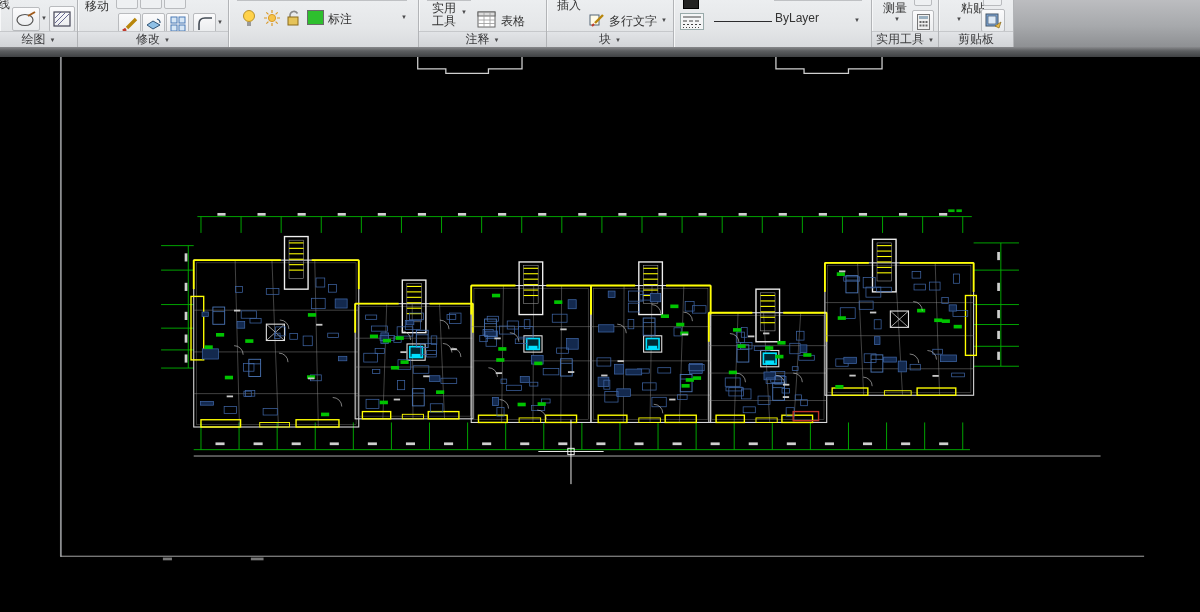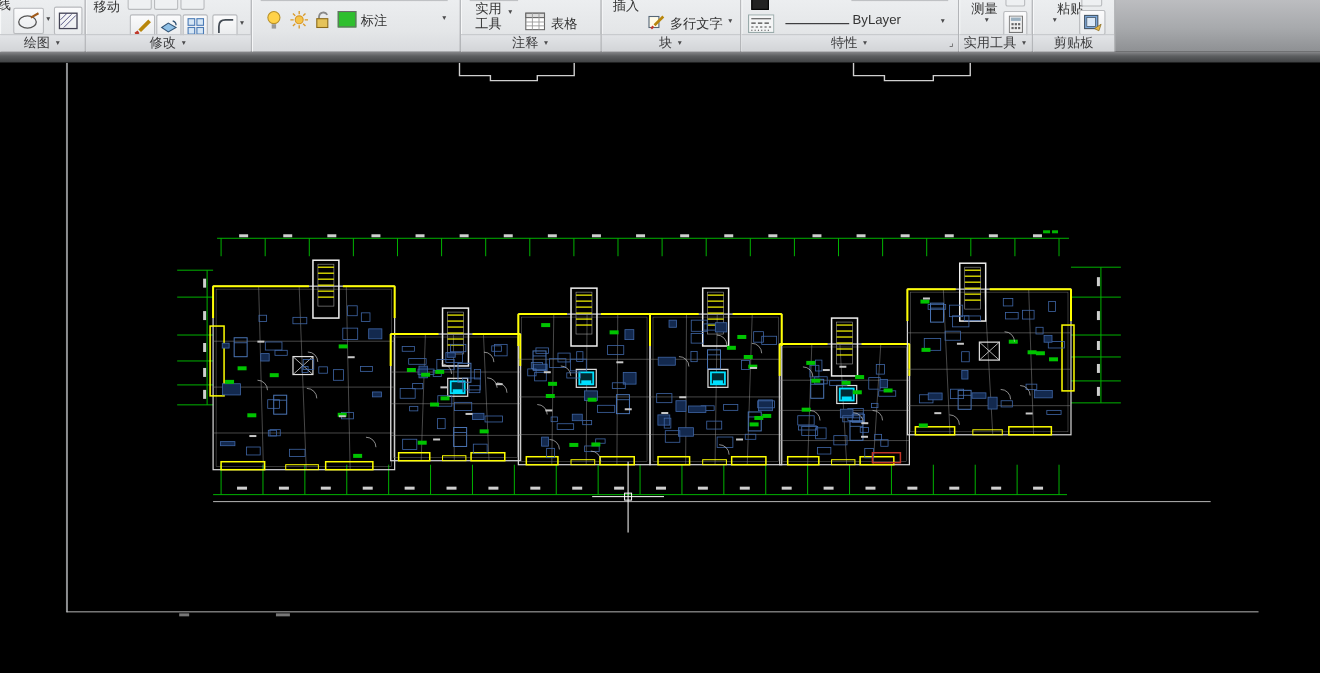--- a/index.html
+++ b/index.html
@@ -164,25 +164,20 @@
         <path d="M3 4 H21" stroke="#444" stroke-width="1"></path>
         <path d="M3 8 H21" stroke="#444" stroke-width="1" stroke-dasharray="4 2"></path>
         <path d="M3 11.5 H21" stroke="#444" stroke-width="1" stroke-dasharray="2 2"></path>
         <path d="M3 14.5 H21" stroke="#444" stroke-width="1" stroke-dasharray="1 2"></path>
       </svg>
     </div>
     <div class="fragline" style="left:100px;top:0;width:88px"></div>
     <div class="bylayer-line" style="left:40px;top:21px;width:58px"></div>
     <span class="ctext" style="left:101px;top:11px">ByLayer</span>
     <span class="mini-arr" style="left:180px;top:17px">▼</span>
-    <div class="plabel">
-      <span>特性</span>
-      <span class="arr">▼</span>
-      <span class="launcher">⌟</span>
-    </div>
   </div>
 
   <div class="panel" style="left:872px;width:66px">
     <div class="cutbox" style="left:42px;top:-7px;width:16px;height:11px"></div>
     <span class="ctext" style="left:11px;top:0px">测量</span>
     <span class="mini-arr" style="left:22px;top:16px">▼</span>
     <div class="btn" style="left:40px;top:10px;width:20px;height:22px">
       <svg width="13" height="16">
         <rect x="0.5" y="0.5" width="12" height="15" fill="#f0f0f0" stroke="#777"></rect>
         <rect x="2" y="2" width="9" height="3" fill="#9ab0c0"></rect>

